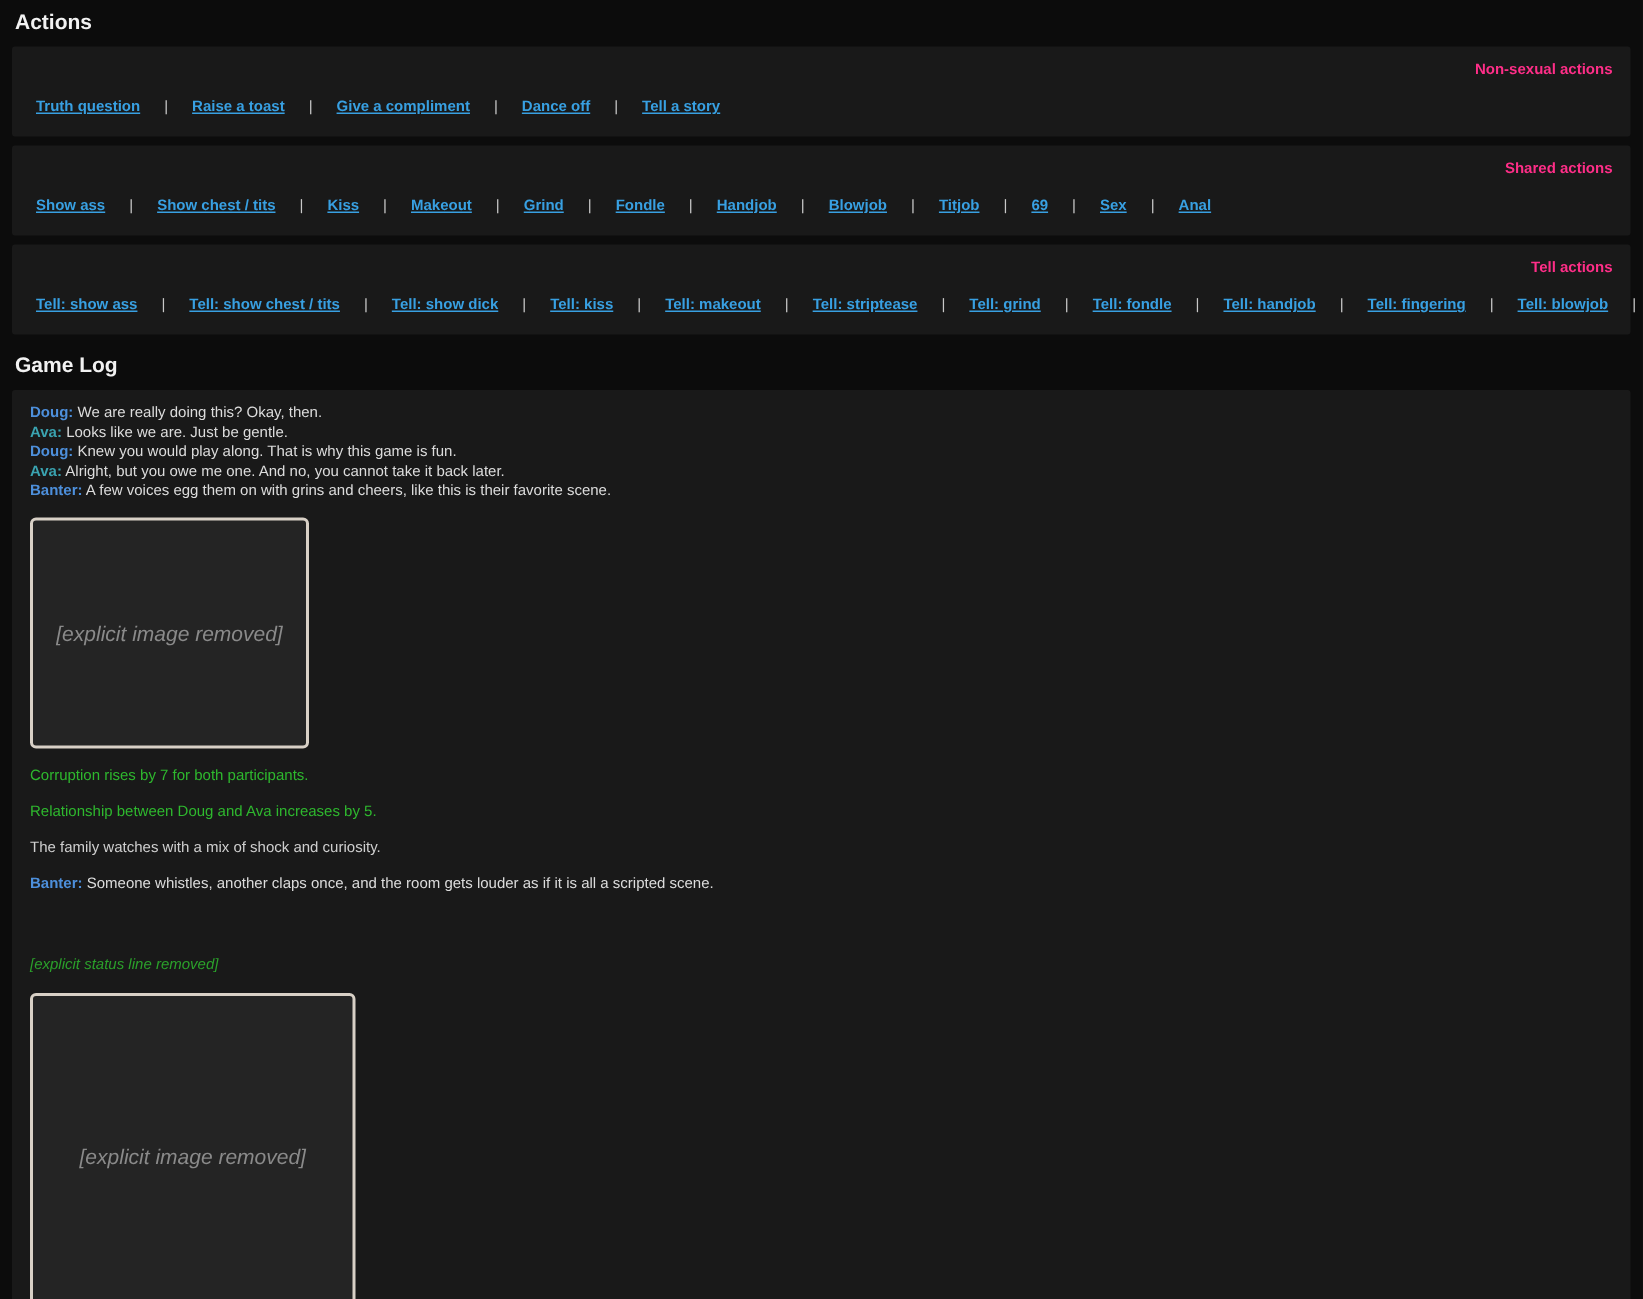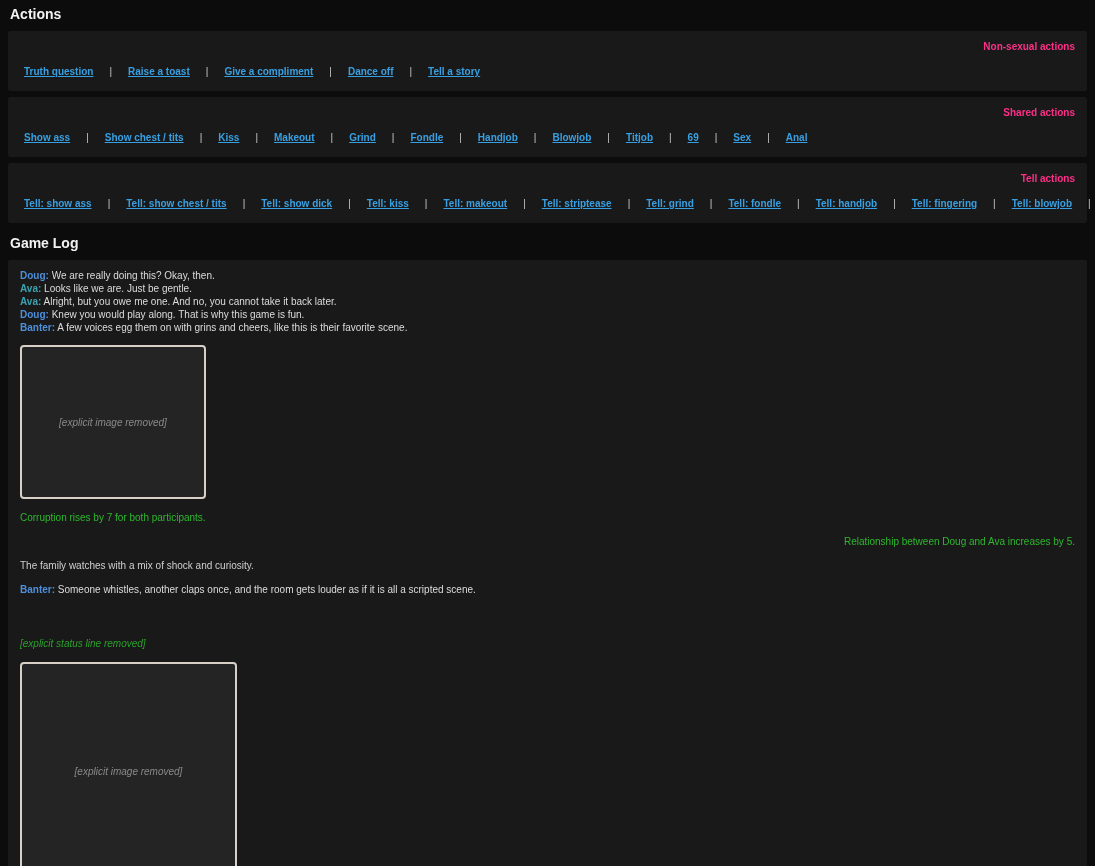--- a/index.html
+++ b/index.html
@@ -52,21 +52,21 @@
     border: 2px solid #d8d0c6;
     border-radius: 4px;
     margin: 12px 0;
     display: flex;
     align-items: center;
     justify-content: center;
     cursor: pointer;
   }
   .log-image span {
     color: #8a8a8a;
-    font-size: 10px;
+    font-size: 14px;
     font-style: italic;
     text-align: center;
     padding: 4px;
   }
 </style>
 </head>
 <body>
 
 <div class="page">
 
@@ -85,28 +85,28 @@
         <div class="group-title" style="color: rgb(255, 46, 136);">Tell actions</div>
         <div class="links-row"><a class="action-link" style="color: rgb(56, 160, 226);">Tell: show ass</a><span class="sep">|</span><a class="action-link" style="color: rgb(56, 160, 226);">Tell: show chest / tits</a><span class="sep">|</span><a class="action-link" style="color: rgb(56, 160, 226);">Tell: show dick</a><span class="sep">|</span><a class="action-link" style="color: rgb(56, 160, 226);">Tell: kiss</a><span class="sep">|</span><a class="action-link" style="color: rgb(56, 160, 226);">Tell: makeout</a><span class="sep">|</span><a class="action-link" style="color: rgb(56, 160, 226);">Tell: striptease</a><span class="sep">|</span><a class="action-link" style="color: rgb(56, 160, 226);">Tell: grind</a><span class="sep">|</span><a class="action-link" style="color: rgb(56, 160, 226);">Tell: fondle</a><span class="sep">|</span><a class="action-link" style="color: rgb(56, 160, 226);">Tell: handjob</a><span class="sep">|</span><a class="action-link" style="color: rgb(56, 160, 226);">Tell: fingering</a><span class="sep">|</span><a class="action-link" style="color: rgb(56, 160, 226);">Tell: blowjob</a><span class="sep">|</span></div>
       </div>
     </div>
 
   <div class="section-header">Game Log</div>
 
   <div class="panel log-panel" id="log-panel">
       <div class="log-line"><span class="speaker" style="color: rgb(77, 143, 219);">Doug:</span><span> We are really doing this? Okay, then.</span></div>
       <div class="log-line"><span class="speaker" style="color: rgb(58, 163, 176);">Ava:</span><span> Looks like we are. Just be gentle.</span></div>
+      <div class="log-line"><span class="speaker" style="color: rgb(77, 143, 219);">Doug:</span><span> Knew you would play along. That is why this game is fun.</span></div>
       <div class="log-line"><span class="speaker" style="color: rgb(58, 163, 176);">Ava:</span><span> Alright, but you owe me one. And no, you cannot take it back later.</span></div>
-      <div class="log-line"><span class="speaker" style="color: rgb(77, 143, 219);">Doug:</span><span> Knew you would play along. That is why this game is fun.</span></div>
       <div class="log-line"><span class="speaker" style="color: rgb(77, 143, 219);">Banter:</span><span> A few voices egg them on with grins and cheers, like this is their favorite scene.</span></div>
       <div class="log-image" style="width: 186px; height: 154px;">
         <span>[explicit image removed]</span>
       </div>
       <div class="log-line log-status" style="color: rgb(46, 184, 46);">Corruption rises by 7 for both participants.</div>
-      <div class="log-line log-status" style="color: rgb(46, 184, 46); text-align: right;">Relationship between Doug and Ava increases by 5.</div>
+      <div class="log-line log-status" style="color: rgb(46, 184, 46);">Relationship between Doug and Ava increases by 5.</div>
       <div class="log-line log-observation">The family watches with a mix of shock and curiosity.</div>
       <div class="log-line"><span class="speaker" style="color: rgb(77, 143, 219);">Banter:</span><span> Someone whistles, another claps once, and the room gets louder as if it is all a scripted scene.</span></div>
       <div class="log-line redacted log-status" style="color: rgb(46, 184, 46); margin-top: 43px;">[explicit status line removed]</div>
       <div class="log-image" style="width: 217px; height: 218px;">
         <span>[explicit image removed]</span>
       </div>
     </div>
 
 </div>
 

